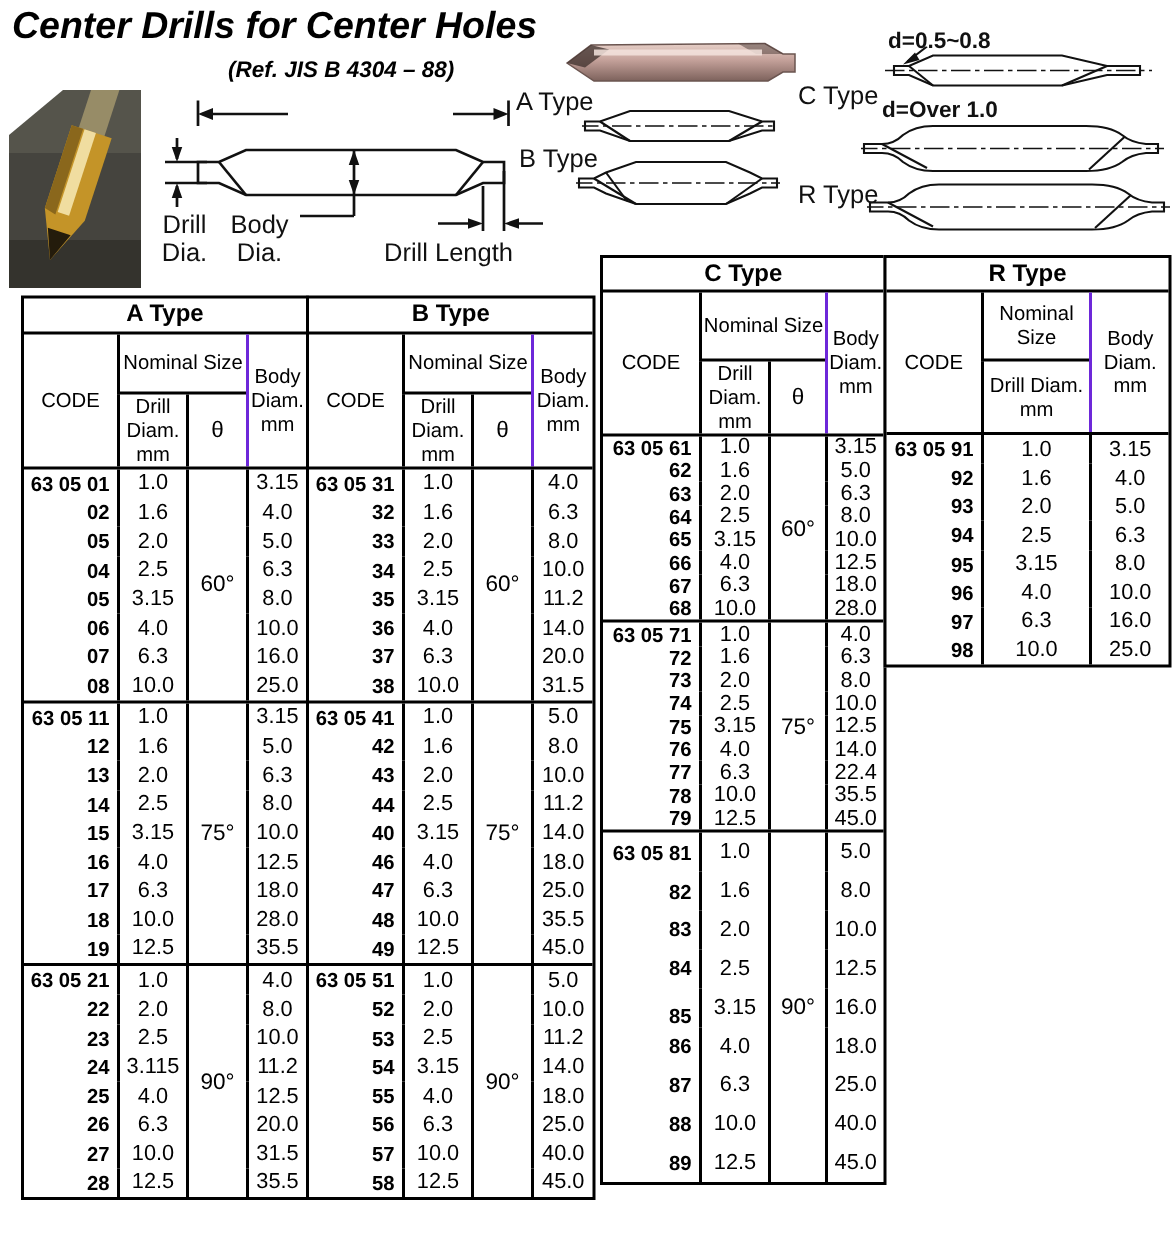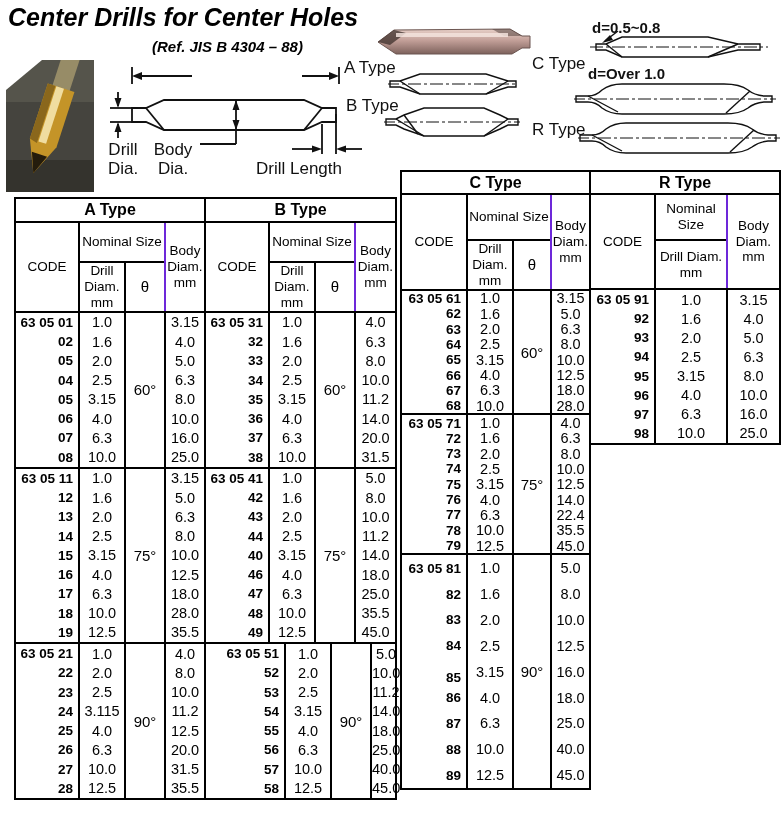--- a/index.html
+++ b/index.html
@@ -342,21 +342,21 @@
           <div class="cell c-val" style="grid-area: 7 / 2;">6.3</div>
           <div class="cell c-val" style="grid-area: 7 / 4;">25.0</div>
           <div class="cell c-code" style="grid-area: 8 / 1;">48</div>
           <div class="cell c-val" style="grid-area: 8 / 2;">10.0</div>
           <div class="cell c-val" style="grid-area: 8 / 4;">35.5</div>
           <div class="cell c-code" style="grid-area: 9 / 1; text-align: right;">49</div>
           <div class="cell c-val" style="grid-area: 9 / 2;">12.5</div>
           <div class="cell c-val" style="grid-area: 9 / 4;">45.0</div>
           <div class="cell c-theta" style="grid-area: 1 / 3 / span 9;">75°</div>
         </div>
-        <div class="t-block" style="flex-grow: 8; grid-template-rows: repeat(8, 1fr); padding-left: 16px;">
+        <div class="t-block" style="flex-grow: 8; grid-template-rows: repeat(8, 1fr);">
           <div class="cell c-code" style="grid-area: 1 / 1;">63 05 51</div>
           <div class="cell c-val" style="grid-area: 1 / 2;">1.0</div>
           <div class="cell c-val" style="grid-area: 1 / 4;">5.0</div>
           <div class="cell c-code" style="grid-area: 2 / 1;">52</div>
           <div class="cell c-val" style="grid-area: 2 / 2;">2.0</div>
           <div class="cell c-val" style="grid-area: 2 / 4;">10.0</div>
           <div class="cell c-code" style="grid-area: 3 / 1;">53</div>
           <div class="cell c-val" style="grid-area: 3 / 2;">2.5</div>
           <div class="cell c-val" style="grid-area: 3 / 4;">11.2</div>
           <div class="cell c-code" style="grid-area: 4 / 1;">54</div>

